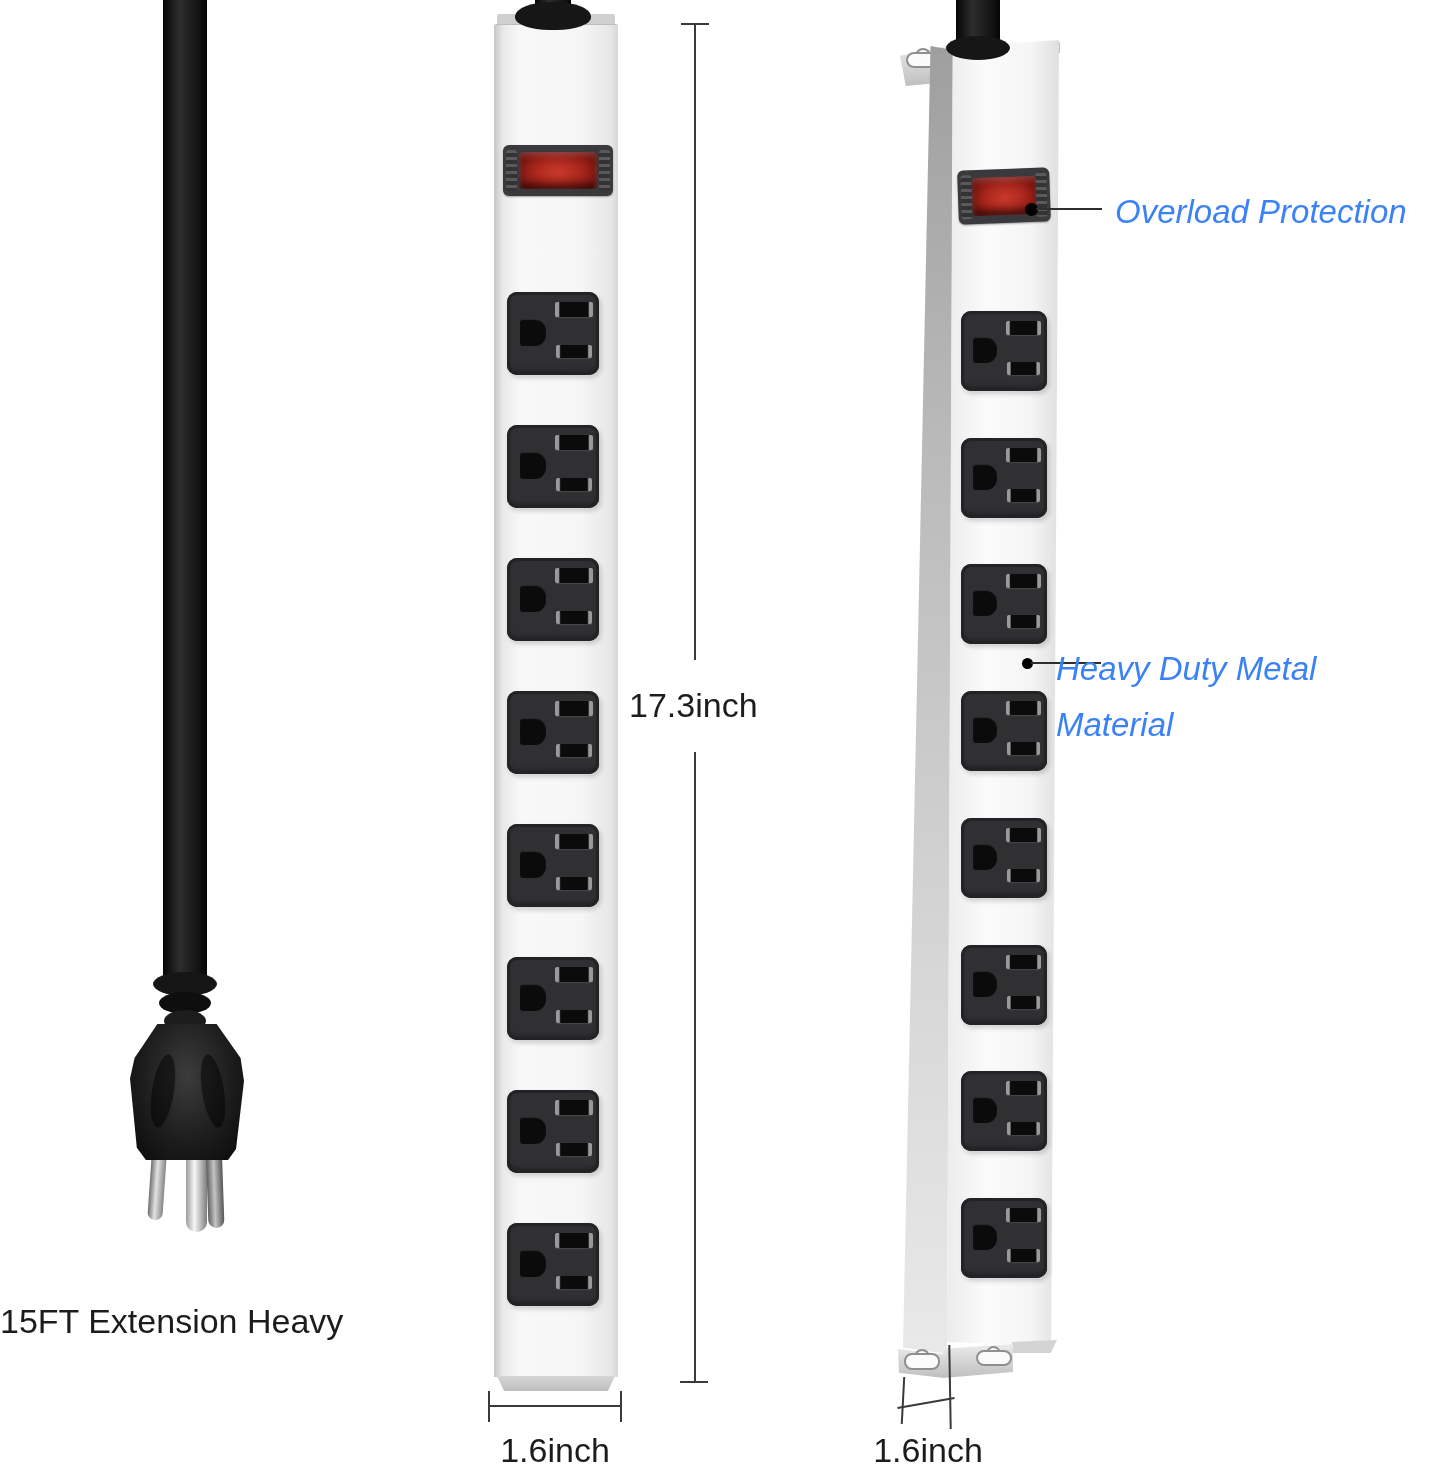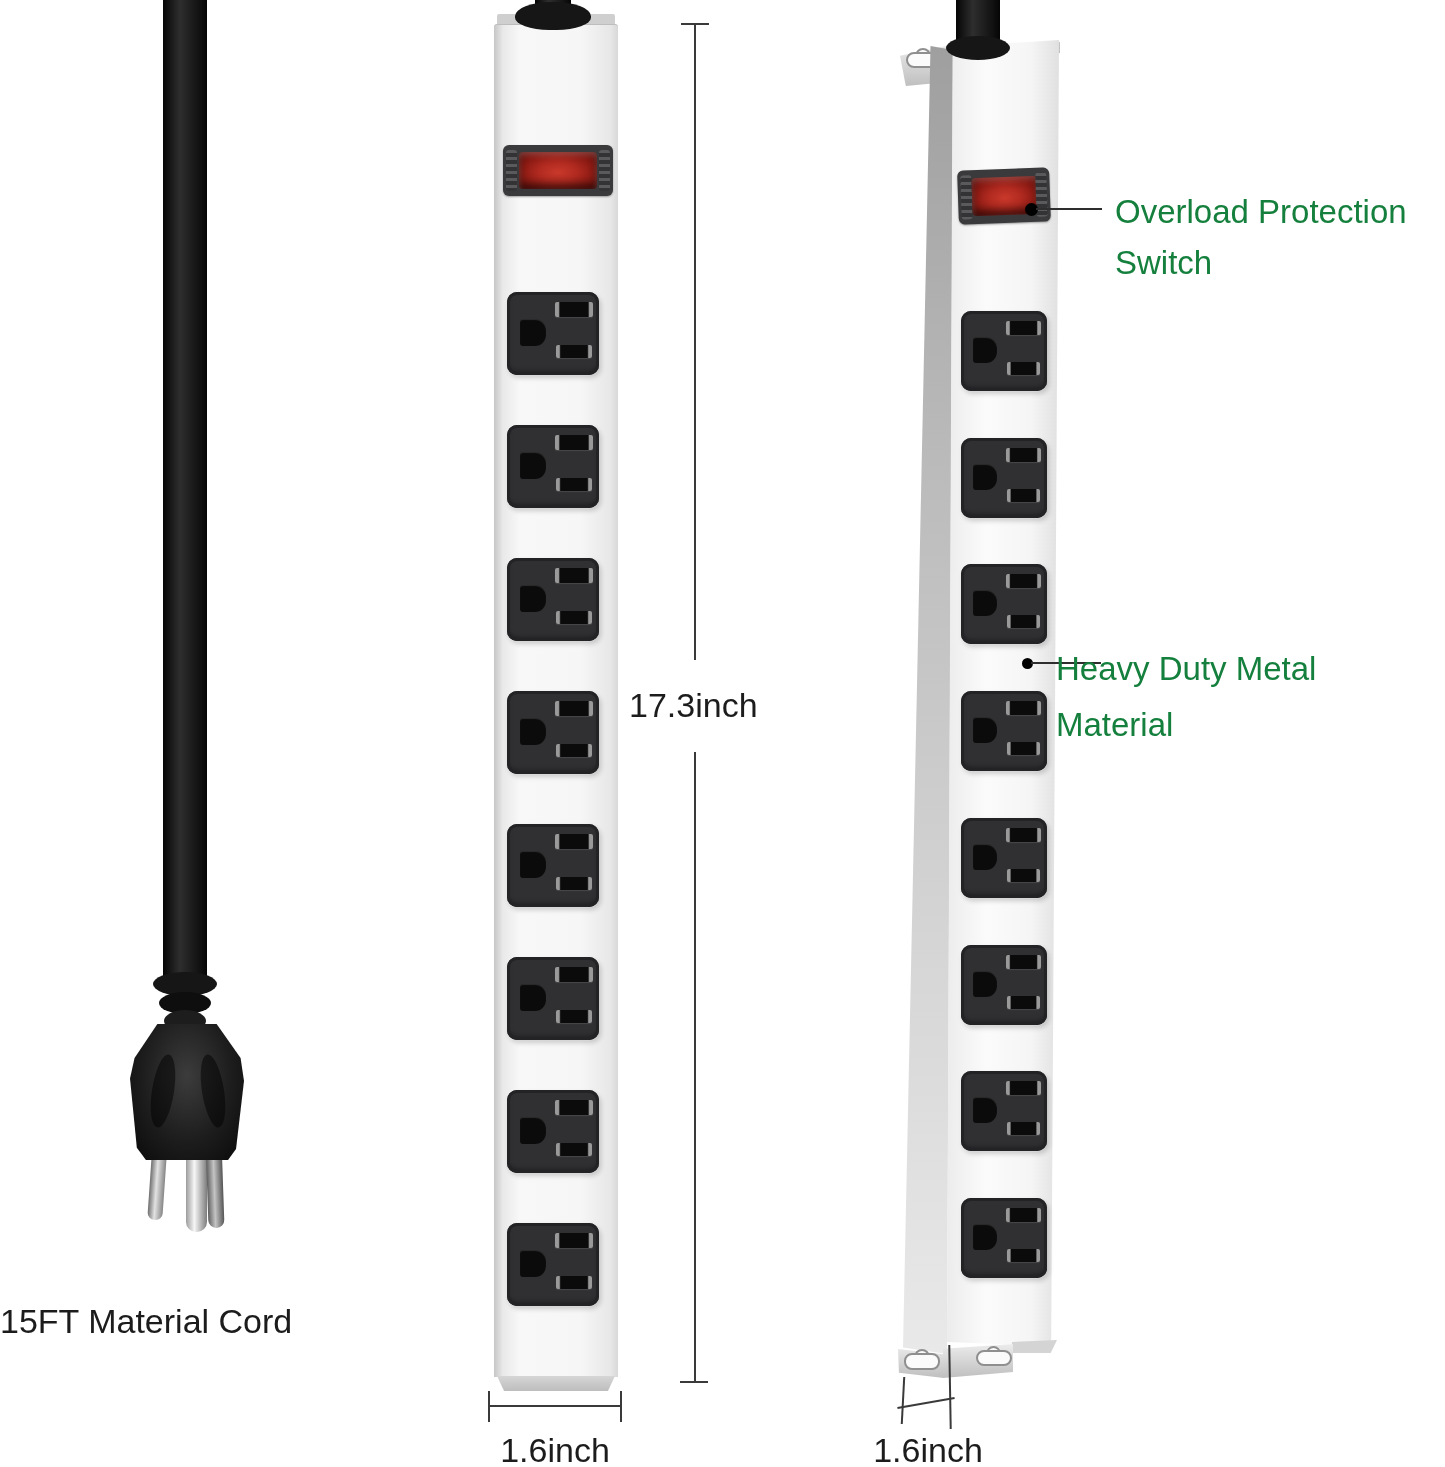--- a/index.html
+++ b/index.html
@@ -4,21 +4,21 @@
 <style>
   html,body{margin:0;padding:0;background:#ffffff;}
   #canvas{
     position:relative;width:1445px;height:1467px;background:#ffffff;overflow:hidden;
     font-family:"Liberation Sans", sans-serif;color:#1f1f1f;
   }
 
   
   .dline{position:absolute;background:#3a3a3a;}
   .dim-label{position:absolute;font-size:34px;color:#1c1c1c;white-space:nowrap;}
-  .callout-text{position:absolute;font-size:33px;color:#15803d;white-space:nowrap;}
+  .callout-text{position:absolute;font-size:33px;color:#3b82f6;white-space:nowrap;font-style:italic;}
   .callout-text span{display:block;}
   .dot{position:absolute;background:#000;border-radius:50%;}
 
   
   .cord{position:absolute;background:linear-gradient(90deg,#050505 0%,#2e2e2e 38%,#101010 85%,#050505 100%);}
   .collar{position:absolute;background:#161616;border-radius:50%;}
   .plug-body{
     position:absolute;left:130px;top:1024px;width:114px;height:136px;z-index:2;
     clip-path:polygon(24% 0,76% 0,97% 25%,100% 42%,93% 92%,86% 100%,14% 100%,6% 91%,0 40%,4% 25%);
     background:radial-gradient(ellipse at 50% 38%,#3c3c3c 0%,#1d1d1d 55%,#090909 100%);
@@ -108,21 +108,21 @@
     <div class="cord" style="left:163px;top:0;width:44px;height:978px;"></div>
     <div class="collar" style="left:153px;top:972px;width:64px;height:24px;"></div>
     <div class="collar" style="left:159px;top:992px;width:52px;height:22px;background:#0e0e0e;"></div>
     <div class="collar" style="left:164px;top:1010px;width:42px;height:22px;background:#1d1d1d;"></div>
     <div class="prong blade"></div>
     <div class="prong pin-a"></div>
     <div class="prong pin-b"></div>
     <div class="plug-body"></div>
     <div class="plug-ridge" style="left:152px;top:1054px;transform:rotate(9deg);"></div>
     <div class="plug-ridge" style="left:202px;top:1054px;transform:rotate(-9deg);"></div>
-    <div class="dim-label" style="left:0;top:1302px;">15FT Material Cord</div>
+    <div class="dim-label" style="left:0;top:1302px;">15FT Extension Heavy</div>
   </div>
 
   <div>
     <div class="strip-mid-topface"></div>
     <div class="strip-mid-body"></div>
     <div class="cord" style="left:535px;top:0;width:36px;height:18px;"></div>
     <div class="collar" style="left:515px;top:2px;width:76px;height:28px;border-radius:50% 50% 45% 45%;"></div>
     <div class="switch-bezel" style="left:503px;top:145px;width:110px;height:51px;">
       <div class="switch-rocker" style="left:16px;top:7px;width:78px;height:37px;"></div>
     </div>
@@ -255,21 +255,20 @@
     <div class="dline" style="left:949px;top:1345px;width:2px;height:84px;transform:rotate(-1deg);"></div>
     <div class="dline" style="left:897px;top:1402px;width:58px;height:2px;transform:rotate(-10deg);"></div>
     <div class="dim-label" style="left:858px;top:1431px;width:140px;text-align:center;">1.6inch</div>
   </div>
 
   <div>
     <div class="dot" style="left:1025px;top:203px;width:13px;height:13px;"></div>
     <div class="dline" style="left:1036px;top:208px;width:66px;height:2px;background:#2e2e2e;"></div>
     <div class="callout-text" style="left:1115px;top:186px;line-height:51px;">
       <span>Overload Protection</span>
-      <span>Switch</span>
     </div>
   </div>
 
   <div>
     <div class="dot" style="left:1022px;top:658px;width:11px;height:11px;"></div>
     <div class="dline" style="left:1031px;top:662px;width:70px;height:2px;background:#2e2e2e;"></div>
     <div class="callout-text" style="left:1056px;top:641px;line-height:56px;">
       <span>Heavy Duty Metal</span>
       <span>Material</span>
     </div>

